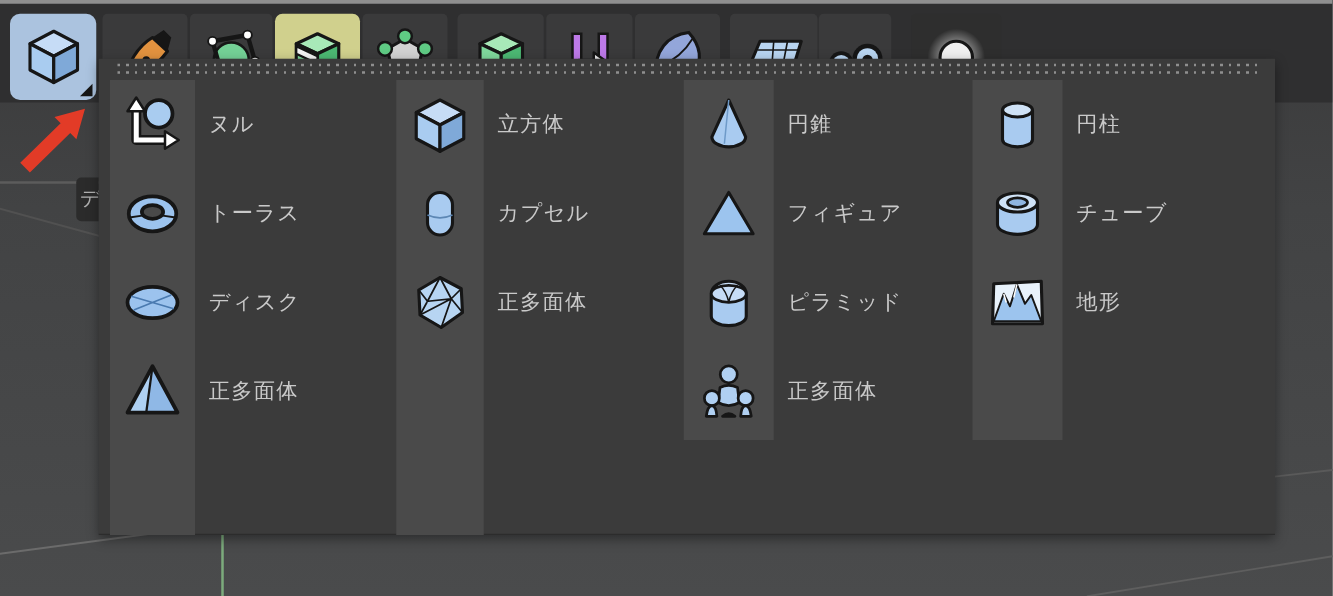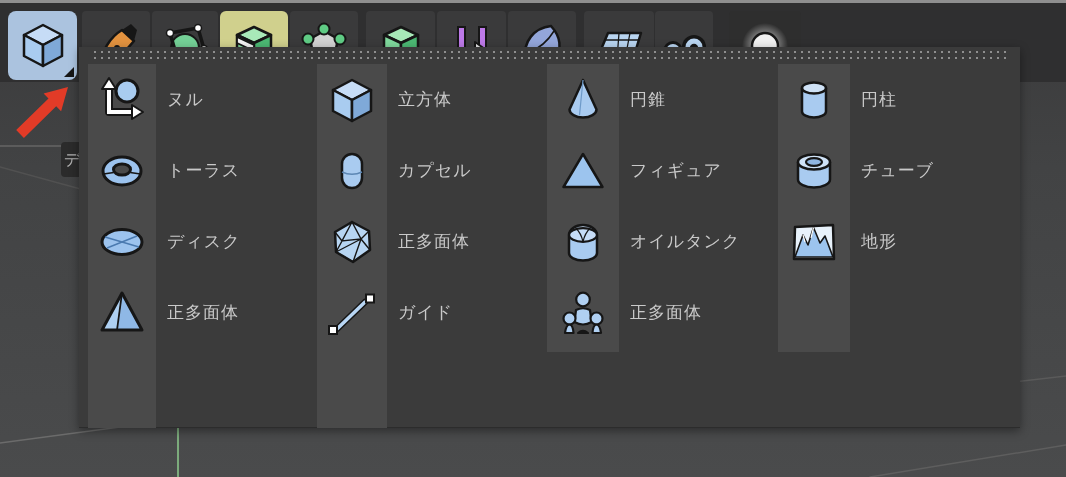--- a/index.html
+++ b/index.html
@@ -237,31 +237,20 @@
       </div>
       <div class="mitem">
         <span class="iconcell" style="width: 70px;">
           <span class="micon"><svg viewBox="0 0 48 48" width="48" height="48">
               <polygon points="24,4 41,13 42,32 25,44 8,34 7,14" fill="#b7d5f2" stroke="#161616" stroke-width="2.5" stroke-linejoin="round"></polygon>
               <path d="M24 4 L14 23 L33 21 Z M7 14 L14 23 M8 34 L14 23 M8 34 L25 44 M25 44 L33 21 M41 13 L33 21 M42 32 L33 21 M24 4 L33 21 M8 34 L33 21" fill="none" stroke="#161616" stroke-width="1.4"></path>
             </svg></span>
         </span>
         <span class="mlabel">正多面体</span>
       </div>
-      <div class="mitem">
-        <span class="iconcell" style="width: 70px;">
-          <span class="micon"><svg viewBox="0 0 48 48" width="48" height="48">
-              <path d="M9 40 L37 13" stroke="#161616" stroke-width="6.5" stroke-linecap="round"></path>
-              <path d="M9 40 L37 13" stroke="#b8d6f4" stroke-width="3.5" stroke-linecap="round"></path>
-              <rect x="1" y="37" width="8" height="8" fill="#fff" stroke="#161616" stroke-width="2"></rect>
-              <rect x="38" y="5.5" width="8" height="8" fill="#fff" stroke="#161616" stroke-width="2"></rect>
-            </svg></span>
-        </span>
-        <span class="mlabel">ガイド</span>
-      </div>
     </div>
     <div class="mcol" style="left: 468px; text-align: center;">
       <div class="strip" style="width: 72px; height: 288px;"></div>
       <div class="mitem">
         <span class="iconcell" style="width: 72px;">
           <span class="micon"><svg viewBox="0 0 48 48" width="48" height="48">
               <path d="M24 4 L10.5 33.5 A 13.5 8 0 0 0 37.5 33.5 Z" fill="#a9cbf0" stroke="#161616" stroke-width="2.5" stroke-linejoin="round"></path>
               <path d="M24 4 L20.5 39" stroke="#6e9ac8" stroke-width="1.2" fill="none"></path>
             </svg></span>
         </span>
@@ -277,21 +266,21 @@
       </div>
       <div class="mitem">
         <span class="iconcell" style="width: 72px;">
           <span class="micon"><svg viewBox="0 0 48 48" width="48" height="48">
               <path d="M10 17 L10 35 A 14 7.5 0 0 0 38 35 L38 17" fill="#a9cbf0" stroke="#161616" stroke-width="2.5"></path>
               <path d="M10 17 A 14 10 0 0 1 38 17" fill="#c6dcf6" stroke="#161616" stroke-width="2.5"></path>
               <ellipse cx="24" cy="17" rx="14" ry="6.8" fill="#c6dcf6" stroke="#161616" stroke-width="2.2"></ellipse>
               <path d="M17 10.2 Q22 15 24 23.6 M31 10.2 Q26 15 24 23.6" fill="none" stroke="#161616" stroke-width="1.2"></path>
             </svg></span>
         </span>
-        <span class="mlabel">オイルタンク</span>
+        <span class="mlabel">ピラミッド</span>
       </div>
       <div class="mitem">
         <span class="iconcell" style="width: 72px;">
           <span class="micon"><svg viewBox="0 0 48 48" width="48" height="48">
               <g fill="#b0d0f2" stroke="#161616" stroke-width="2.2" stroke-linejoin="round">
                 <circle cx="24" cy="10.5" r="6.8"></circle>
                 <path d="M17 21 Q24 17.5 31 21 L32.5 33 Q24 38 15.5 33 Z"></path>
                 <circle cx="10.5" cy="29.5" r="6"></circle>
                 <circle cx="37.5" cy="29.5" r="6"></circle>
                 <path d="M6 44 Q7 36 10.5 35.5 Q14 36 14.5 44 Z"></path>

